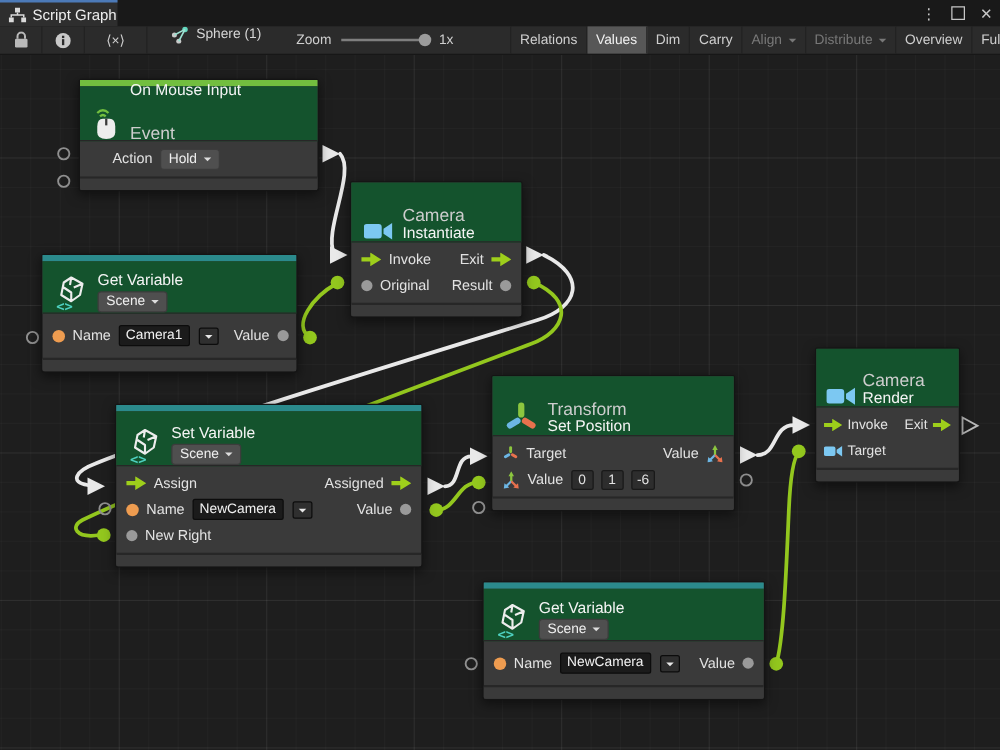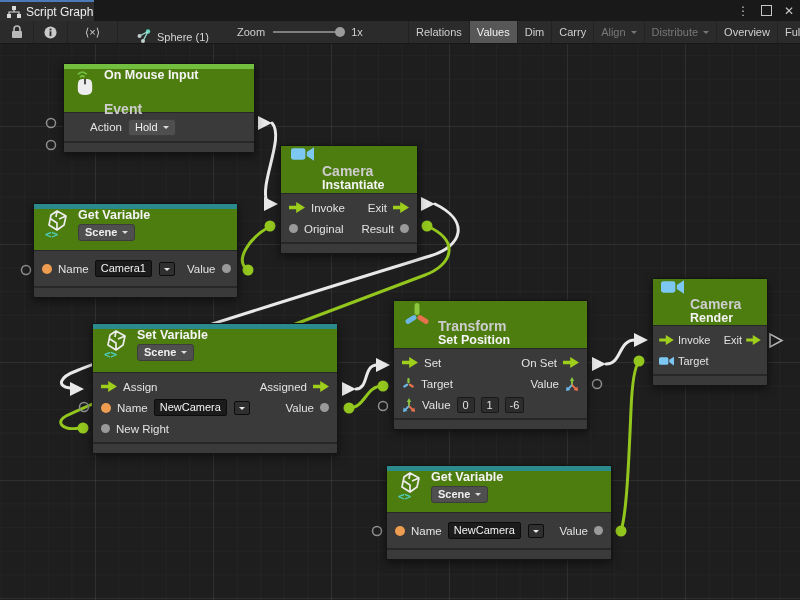--- a/index.html
+++ b/index.html
@@ -14,21 +14,21 @@
        gap:5px;padding-left:7px;font-size:12px;color:#EFEFEF;}
   .winctrl{position:absolute;right:6px;top:0;height:21px;display:flex;align-items:center;gap:12px;color:#C6C6C6;font-size:12px;}
   .maxbox{width:9px;height:9px;border:1.5px solid #C6C6C6;display:inline-block;}
 
   
   .toolbar{position:absolute;top:21px;left:0;width:800px;height:23px;background:#2B2B2B;
            border-bottom:1px solid #171717;box-sizing:border-box;z-index:5;overflow:hidden;font-size:11px;}
   .tb-left{position:absolute;left:0;top:0;height:22px;display:flex;}
   .tbtn{display:flex;align-items:center;justify-content:center;height:22px;border-right:1px solid #222;
         color:#CFCFCF;box-sizing:border-box;flex-shrink:0;}
-  .crumb{position:absolute;left:137px;top:0;height:22px;display:flex;align-items:flex-end;gap:6px;color:#D6D6D6;}
+  .crumb{position:absolute;left:137px;top:0;height:22px;display:flex;align-items:flex-start;gap:6px;color:#D6D6D6;}
   .zoomgrp{position:absolute;left:237px;top:0;height:22px;display:flex;align-items:center;gap:8px;color:#CFCFCF;}
   .ztrack{width:70px;height:2px;background:#7F7F7F;position:relative;}
   .zhandle{position:absolute;right:-2px;top:-4px;width:10px;height:10px;border-radius:50%;background:#9B9B9B;}
   .tb-right{position:absolute;left:376px;top:0;height:22px;display:flex;margin-left:32px;}
   .tb-right .tbtn{padding:0 7px;}
   .tbtn.active{background:#575757;color:#F1F1F1;}
   .tbtn.disabled{color:#787878;}
   .caret{width:0;height:0;border:3.5px solid transparent;border-top-color:currentColor;margin-left:5px;margin-top:4px;}
 
   
@@ -42,21 +42,21 @@
     background-position:-23px -36px;z-index:0;}
   svg.wires{position:absolute;top:0;left:0;z-index:1;pointer-events:none;}
   svg.wires *{pointer-events:auto;}
 
   
   .node{position:absolute;z-index:2;background:#3A3A3A;border:1px solid #141414;border-radius:2px;
         box-shadow:0 3px 9px rgba(0,0,0,0.5);box-sizing:border-box;font-size:11.5px;color:#E2E2E2;}
   .bar{height:5px;}
   .bar.event{background:#72BE3F;}
   .bar.variable{background:#2B8A8C;}
-  .head{background:#4d7c0f;border-bottom:1px solid #272727;display:flex;align-items:flex-start;gap:8px;padding:0 10px;font-weight:bold;}
+  .head{background:#14532d;border-bottom:1px solid #272727;display:flex;align-items:flex-end;gap:8px;padding:0 10px;}
   .hcol{display:flex;flex-direction:column;justify-content:center;gap:2px;}
   .t-big{font-size:12.5px;color:#F4F4F4;line-height:13px;}
   .t-sm{font-size:14px;color:#CDCDCD;line-height:11px;margin-top:20px;}
   .rows{padding:3px 0;}
   .row{height:21px;display:flex;align-items:center;gap:6px;padding:0 8px;}
   .row .sp{flex:1;}
   .foot{height:9px;background:#3A3A3A;border-top:2px solid #272727;border-radius:0 0 2px 2px;}
   .dd{background:#4F4F4F;border:1px solid #3C3C3C;border-radius:3px;padding:1px 6px;display:inline-flex;
       align-items:center;font-size:11px;color:#EFEFEF;line-height:13px;}
   .dd .caret{margin-top:3px;color:#DDD;}
@@ -392,35 +392,20 @@
         </svg>
       </span>
     <div class="hcol">
       <span class="t-sm">Transform</span>
       <span class="t-big">Set Position</span>
     </div>
   </div>
   <div class="rows">
     <div class="row">
       <span class="picon">
-          <svg width="16" height="11">
-            <use href="#i-flow"></use>
-          </svg>
-        </span>
-      <span>Set</span>
-      <span class="sp"></span>
-      <span>On Set</span>
-      <span class="picon">
-          <svg width="16" height="11">
-            <use href="#i-flow"></use>
-          </svg>
-        </span>
-    </div>
-    <div class="row">
-      <span class="picon">
           <svg width="13" height="13">
             <use href="#i-transform"></use>
           </svg>
         </span>
       <span>Target</span>
       <span class="sp"></span>
       <span>Value</span>
       <span class="picon">
           <svg width="14" height="14">
             <use href="#i-vec3"></use>

